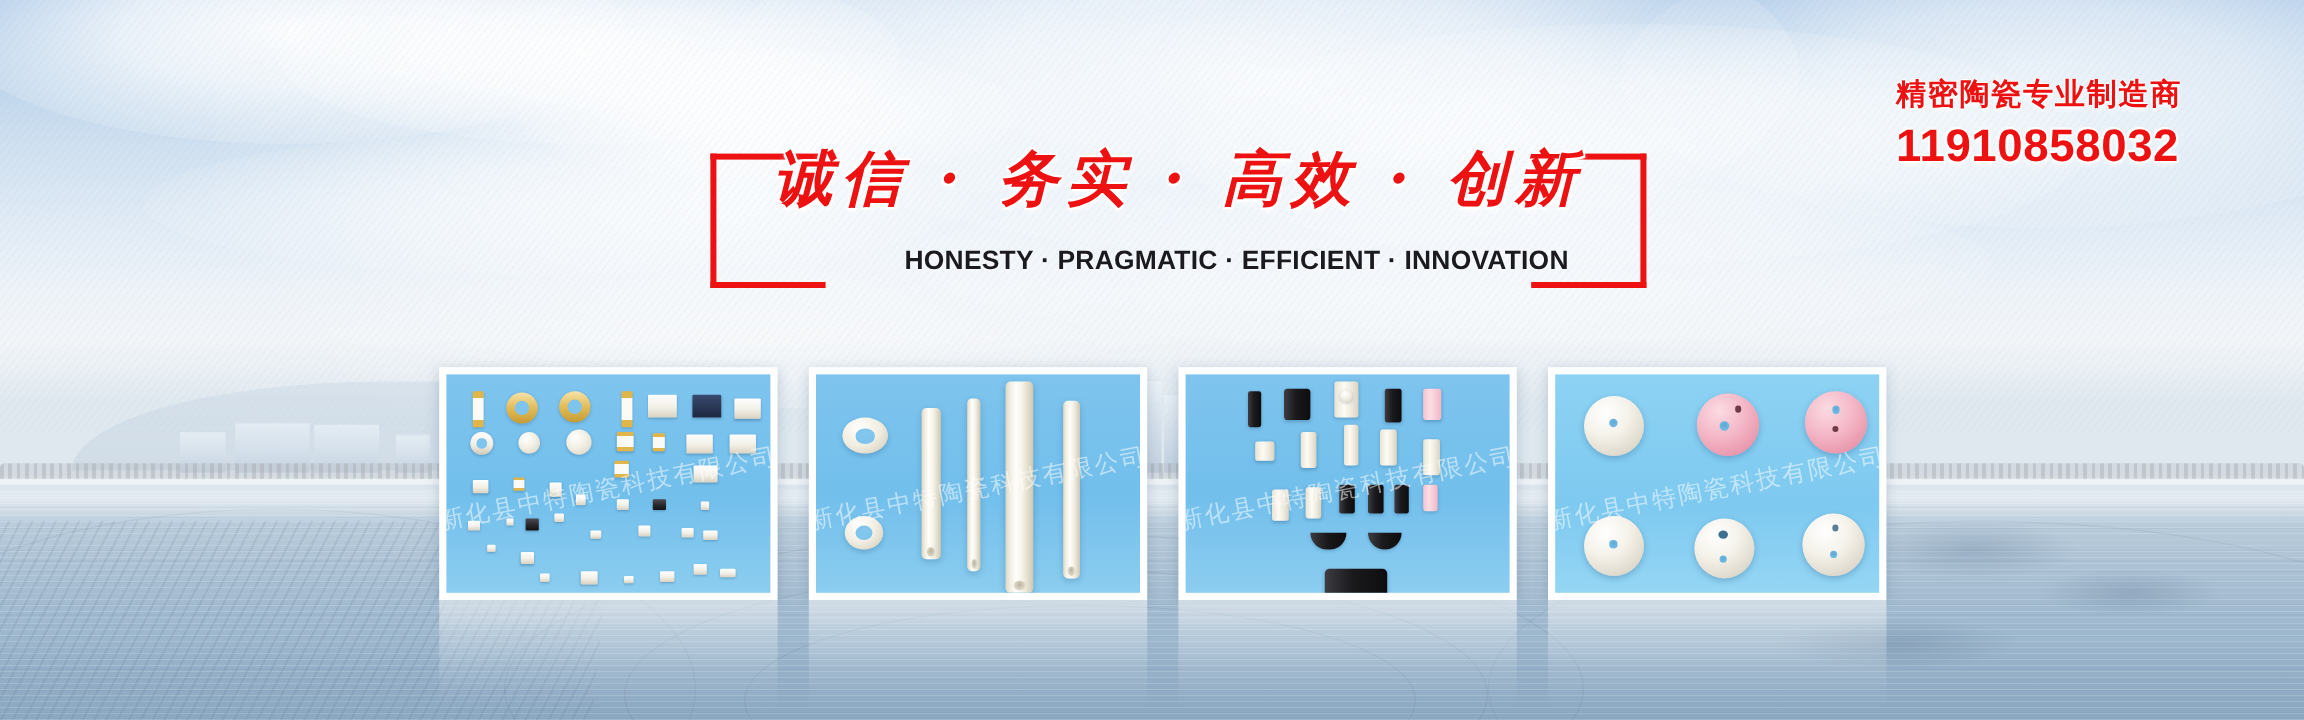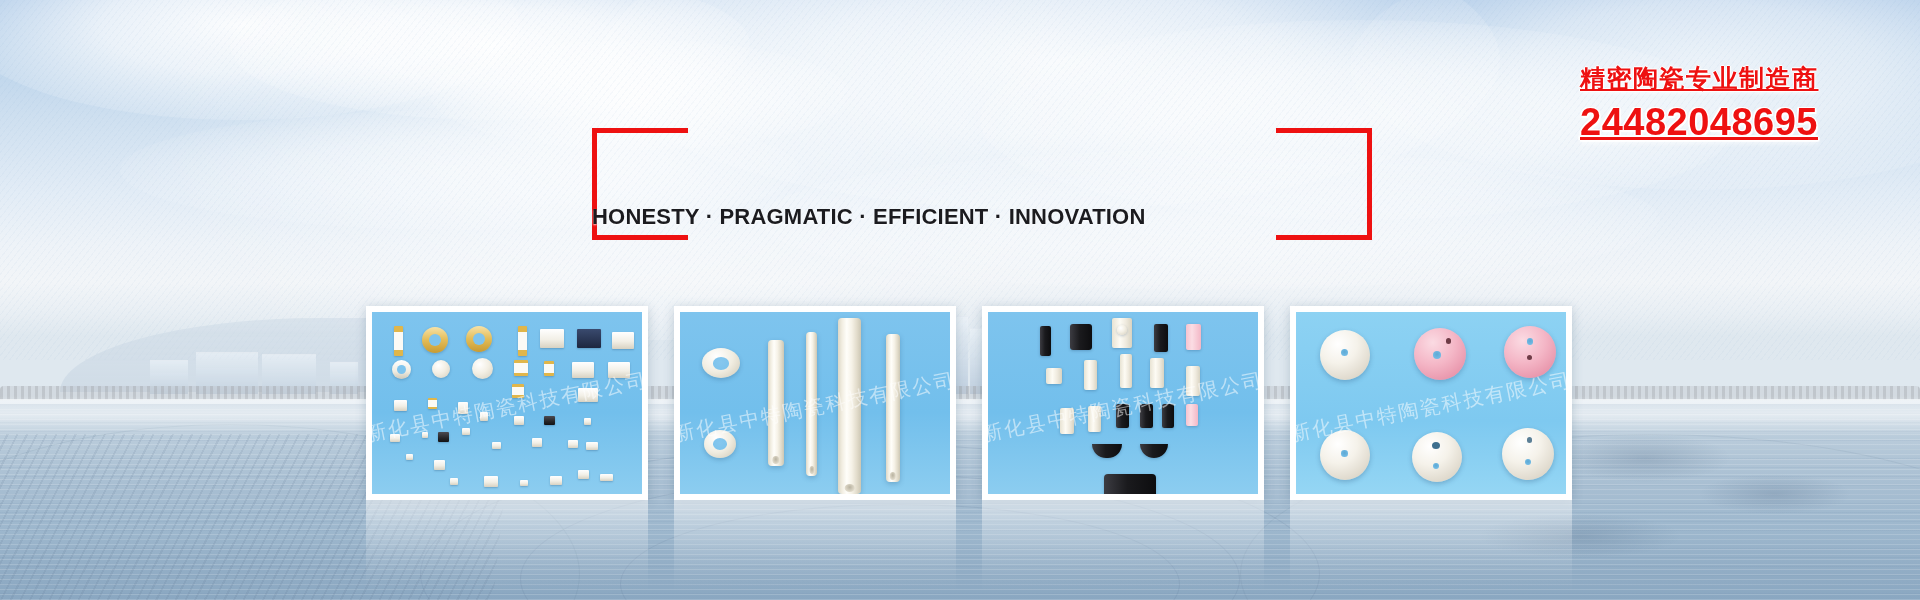--- a/index.html
+++ b/index.html
@@ -217,37 +217,36 @@
        1.5px 0 0 #fff, -1.5px 0 0 #fff,
        0 1.5px 0 #fff, 0 -1.5px 0 #fff,
        1.5px 1.5px 0 #fff, -1.5px -1.5px 0 #fff,
        1.5px -1.5px 0 #fff, -1.5px 1.5px 0 #fff,
        0 3px 5px rgba(255,255,255,0.9);
   }
   .slogan-en {
     position: absolute;
     left: 0; top: 76px;
     width: 877px;
-    text-align: left;
+    text-align: center;
     font-family: "Liberation Sans", sans-serif;
     font-size: 22px;
     font-weight: 700;
     letter-spacing: 0.2px;
     color: #1b1b1f;
     white-space: nowrap;
     text-shadow: 0 1px 2px rgba(255,255,255,0.85);
   }
 
   
   .contact {
     position: absolute;
     left: 1580px; top: 62px;
     width: 300px;
     color: #ee1111;
-    text-decoration: underline;
   }
   .contact-tagline {
     font-family: "DejaVu Sans", "Liberation Sans", sans-serif;
     font-size: 25px;
     font-weight: 700;
     letter-spacing: 1.5px;
     white-space: nowrap;
     text-shadow: 1px 0 0 #fff, -1px 0 0 #fff, 0 1px 0 #fff, 0 -1px 0 #fff,
                  0 2px 4px rgba(255,255,255,0.9);
   }
@@ -496,26 +495,27 @@
     <div class="dark-patch" style="left:1560px; top:30px;  width:170px; height:48px;"></div>
     <div class="dark-patch" style="left:1700px; top:70px;  width:150px; height:40px;"></div>
     <div class="dark-patch" style="left:1480px; top:110px; width:200px; height:44px;"></div>
   </div>
 
   <div class="haze"></div>
 
   <div class="slogan-block">
     <div class="bracket bracket-left"></div>
     <div class="bracket bracket-right"></div>
+    <div class="slogan-cn">诚信 · 务实 · 高效 · 创新</div>
     <div class="slogan-en">HONESTY · PRAGMATIC · EFFICIENT · INNOVATION</div>
   </div>
 
   <div class="contact">
     <div class="contact-tagline">精密陶瓷专业制造商</div>
-    <div class="contact-phone">24482048695</div>
+    <div class="contact-phone">11910858032</div>
   </div>
 
   <div class="panels">
 
     <div class="panel panel-1">
       <div class="panel-inner">
         <div class="part chip gold-vert" style="left:22px;  top:14px;  width:9px;  height:30px;"></div>
         <div class="part ring gold" style="left:50px;  top:15px;  width:26px; height:26px;"></div>
         <div class="part ring gold" style="left:94px;  top:14px;  width:26px; height:26px;"></div>
         <div class="part chip gold-vert" style="left:146px; top:14px;  width:9px;  height:30px;"></div>

